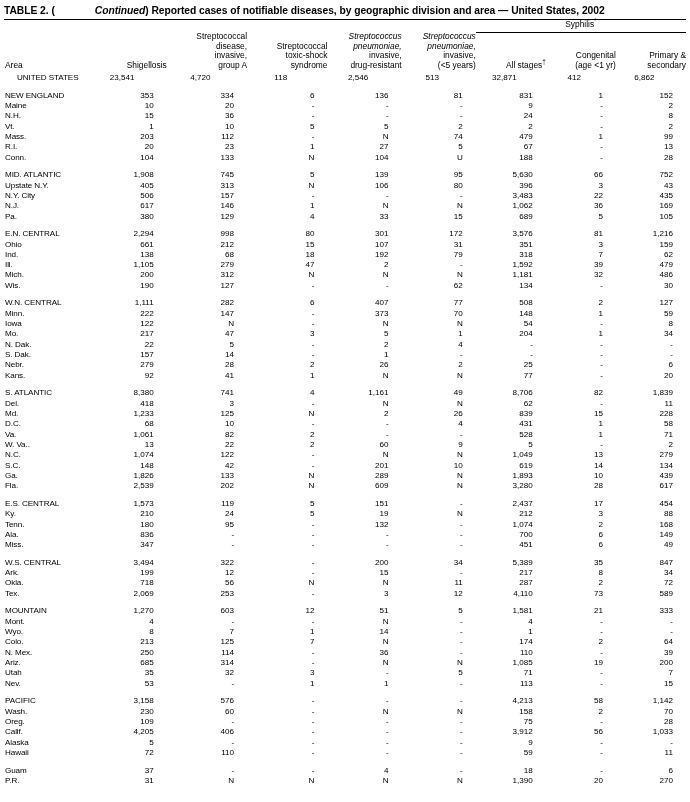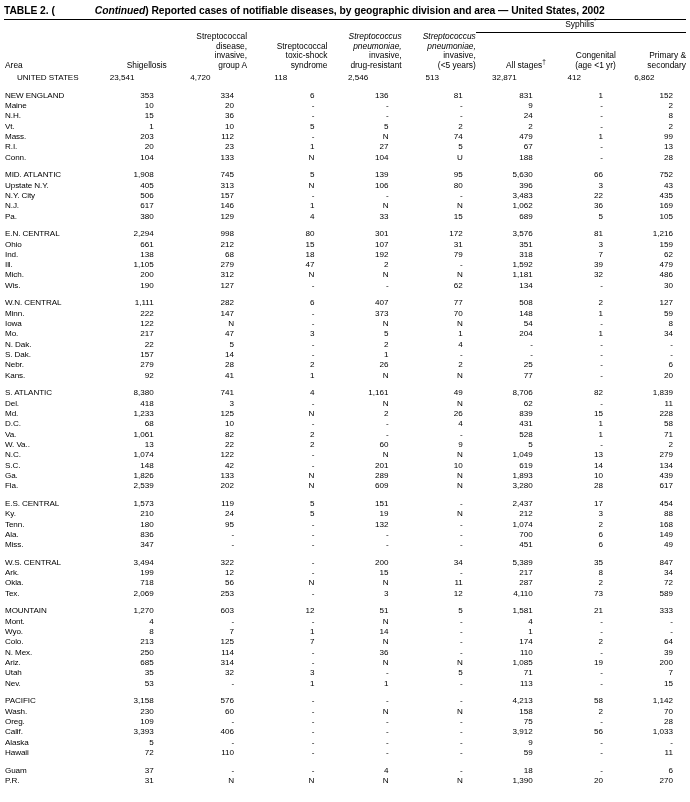--- a/index.html
+++ b/index.html
@@ -750,21 +750,21 @@
           <td class="val">-</td>
           <td class="val">-</td>
           <td class="val">-</td>
           <td class="val">-</td>
           <td class="val">75</td>
           <td class="val">-</td>
           <td class="val">28</td>
         </tr>
         <tr>
           <td class="area">Calif.</td>
-          <td class="val">3,393</td>
+          <td class="val">4,205</td>
           <td class="val">406</td>
           <td class="val">-</td>
           <td class="val">-</td>
           <td class="val">-</td>
           <td class="val">3,912</td>
           <td class="val">56</td>
           <td class="val">1,033</td>
         </tr>
         <tr>
           <td class="area">Alaska</td>

